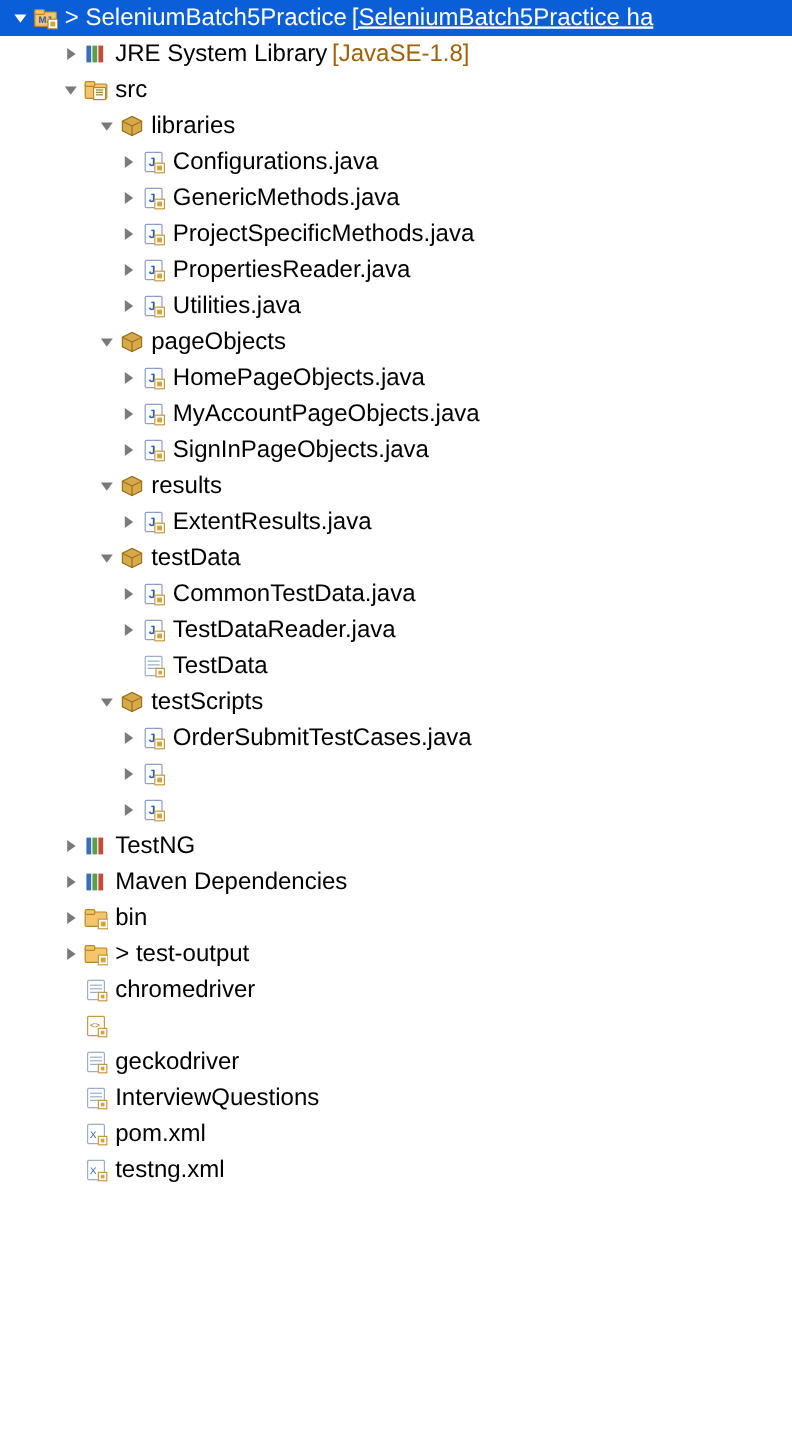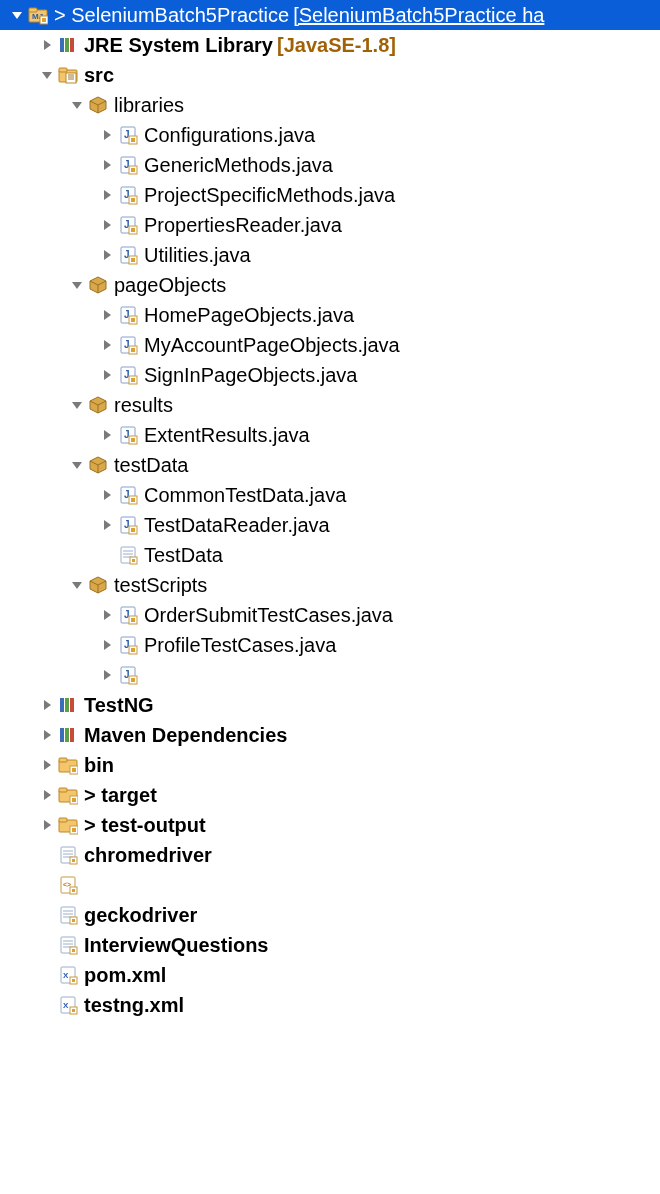--- a/index.html
+++ b/index.html
@@ -40,22 +40,22 @@
   }
   .label {
     white-space: nowrap;
   }
   .suffix {
     color: #a16207;
     margin-left: 4px;
   }
   .row.selected .suffix { color: #fff; text-decoration: underline; }
   .indent-0 { padding-left: 10px; }
-  .indent-1 { padding-left: 40px; font-weight: bold; }
-  .indent-2 { padding-left: 70px; }
+  .indent-1 { padding-left: 52px; }
+  .indent-2 { padding-left: 70px; margin-left: 12px; }
   .indent-3 { padding-left: 100px; }
   .noarrow { width:18px; display:inline-block; }
 </style>
 </head>
 <body>
 
 <div id="tree">
     <div class="row indent-0 selected">
       <span class="arrow">
         <svg width="14" height="14" viewBox="0 0 14 14">
@@ -401,21 +401,20 @@
         </svg>
       </span>
       <span class="icon">
         <svg width="20" height="20" viewBox="0 0 20 20">
           <rect x="3" y="2" width="14" height="16" rx="1" fill="#fff" stroke="#8aa0c8"></rect>
           <text x="6" y="13" font-size="10" fill="#2a5bb0" font-weight="bold">J</text>
           <rect x="11" y="11" width="8" height="8" fill="#fff" stroke="#c79a40"></rect>
           <rect x="13" y="13" width="4" height="4" fill="#e0a030"></rect>
         </svg>
       </span>
-      <span class="label">ProfileTestCases.java</span>
     </div>
     <div class="row indent-3">
       <span class="arrow">
         <svg width="14" height="14" viewBox="0 0 14 14">
           <polygon points="4,2 11,7 4,12" fill="#7a7a7a"></polygon>
         </svg>
       </span>
       <span class="icon">
         <svg width="20" height="20" viewBox="0 0 20 20">
           <rect x="3" y="2" width="14" height="16" rx="1" fill="#fff" stroke="#8aa0c8"></rect>
@@ -478,36 +477,20 @@
         </svg>
       </span>
       <span class="icon">
         <svg width="20" height="20" viewBox="0 0 20 20">
           <rect x="1" y="5" width="18" height="12" rx="1" fill="#f4c56b" stroke="#b88828"></rect>
           <rect x="1" y="3" width="8" height="4" rx="1" fill="#f4c56b" stroke="#b88828"></rect>
           <rect x="12" y="11" width="8" height="8" fill="#fff" stroke="#c79a40"></rect>
           <rect x="14" y="13" width="4" height="4" fill="#e0a030"></rect>
         </svg>
       </span>
-      <span class="label">&gt; target</span>
-    </div>
-    <div class="row indent-1">
-      <span class="arrow">
-        <svg width="14" height="14" viewBox="0 0 14 14">
-          <polygon points="4,2 11,7 4,12" fill="#7a7a7a"></polygon>
-        </svg>
-      </span>
-      <span class="icon">
-        <svg width="20" height="20" viewBox="0 0 20 20">
-          <rect x="1" y="5" width="18" height="12" rx="1" fill="#f4c56b" stroke="#b88828"></rect>
-          <rect x="1" y="3" width="8" height="4" rx="1" fill="#f4c56b" stroke="#b88828"></rect>
-          <rect x="12" y="11" width="8" height="8" fill="#fff" stroke="#c79a40"></rect>
-          <rect x="14" y="13" width="4" height="4" fill="#e0a030"></rect>
-        </svg>
-      </span>
       <span class="label">&gt; test-output</span>
     </div>
     <div class="row indent-1">
       <span class="arrow"><span class="noarrow"></span></span>
       <span class="icon">
         <svg width="20" height="20" viewBox="0 0 20 20">
           <rect x="3" y="2" width="14" height="16" rx="1" fill="#fff" stroke="#9aaecb"></rect>
           <line x1="5" y1="6" x2="15" y2="6" stroke="#9aaecb"></line>
           <line x1="5" y1="9" x2="15" y2="9" stroke="#9aaecb"></line>
           <line x1="5" y1="12" x2="15" y2="12" stroke="#9aaecb"></line>

